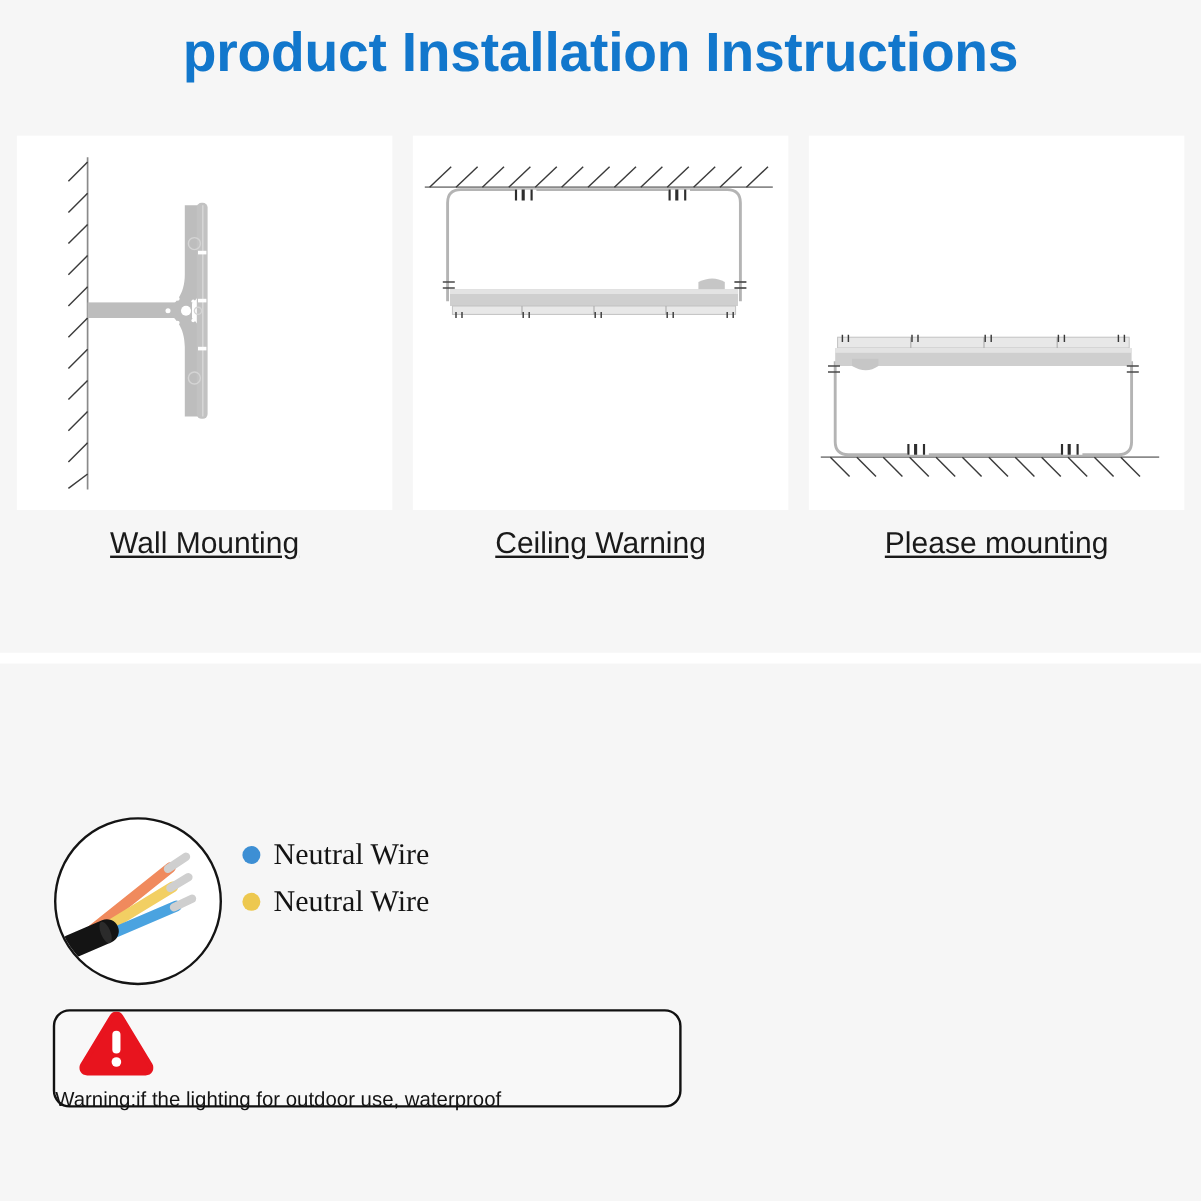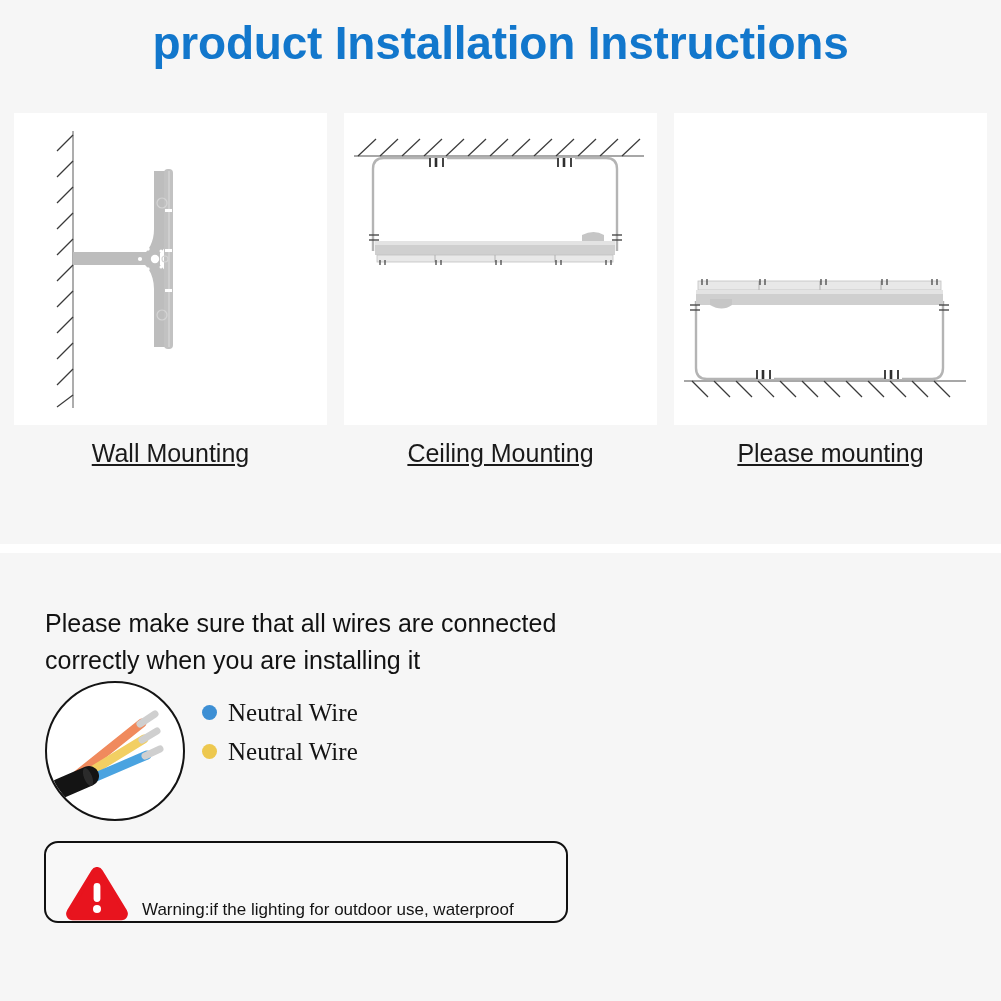--- a/index.html
+++ b/index.html
@@ -160,21 +160,22 @@
     position: absolute;
     left: 44px;
     top: 288px;
     width: 524px;
     height: 82px;
     border: 2px solid #111111;
     border-radius: 14px;
     background: #f8f8f8;
     box-sizing: border-box;
     display: flex;
-    align-items: flex-end;
+    align-items: flex-start;
+    flex-direction: column;
   }
   .warning-icon {
     width: 62px;
     height: 54px;
     margin-left: 20px;
     margin-right: 14px;
     flex: 0 0 62px;
   }
   .warning-icon svg { display: block; width: 62px; height: 54px; }
   .warning-text {
@@ -379,33 +380,29 @@
             <line x1="265" y1="192" x2="275" y2="192"></line>
             <line x1="265" y1="197" x2="275" y2="197"></line>
           </g>
         </svg>
       </div>
 
     </div>
 
     <div class="captions">
       <div class="caption">Wall Mounting</div>
-      <div class="caption">Ceiling Mounting</div>
+      <div class="caption">Ceiling Warning</div>
       <div class="caption">Please mounting</div>
     </div>
   </div>
 
   <div class="separator"></div>
 
   <div class="section-bottom">
 
-    <div class="lead">
-      <div>Please make sure that all wires are connected</div>
-      <div>correctly when you are installing it</div>
-    </div>
 
     <div class="cable-photo">
       <svg viewBox="0 0 136 136" xmlns="http://www.w3.org/2000/svg">
 
         <path d="M30,92 L95,40" stroke="#f08a5d" stroke-width="9" stroke-linecap="round"></path>
         <path d="M93,41 L108,31" stroke="#cfcfcf" stroke-width="7" stroke-linecap="round"></path>
 
         <path d="M30,97 L97,56" stroke="#f2cf63" stroke-width="9" stroke-linecap="round"></path>
         <path d="M95,57 L110,48" stroke="#cfcfcf" stroke-width="7" stroke-linecap="round"></path>
 

